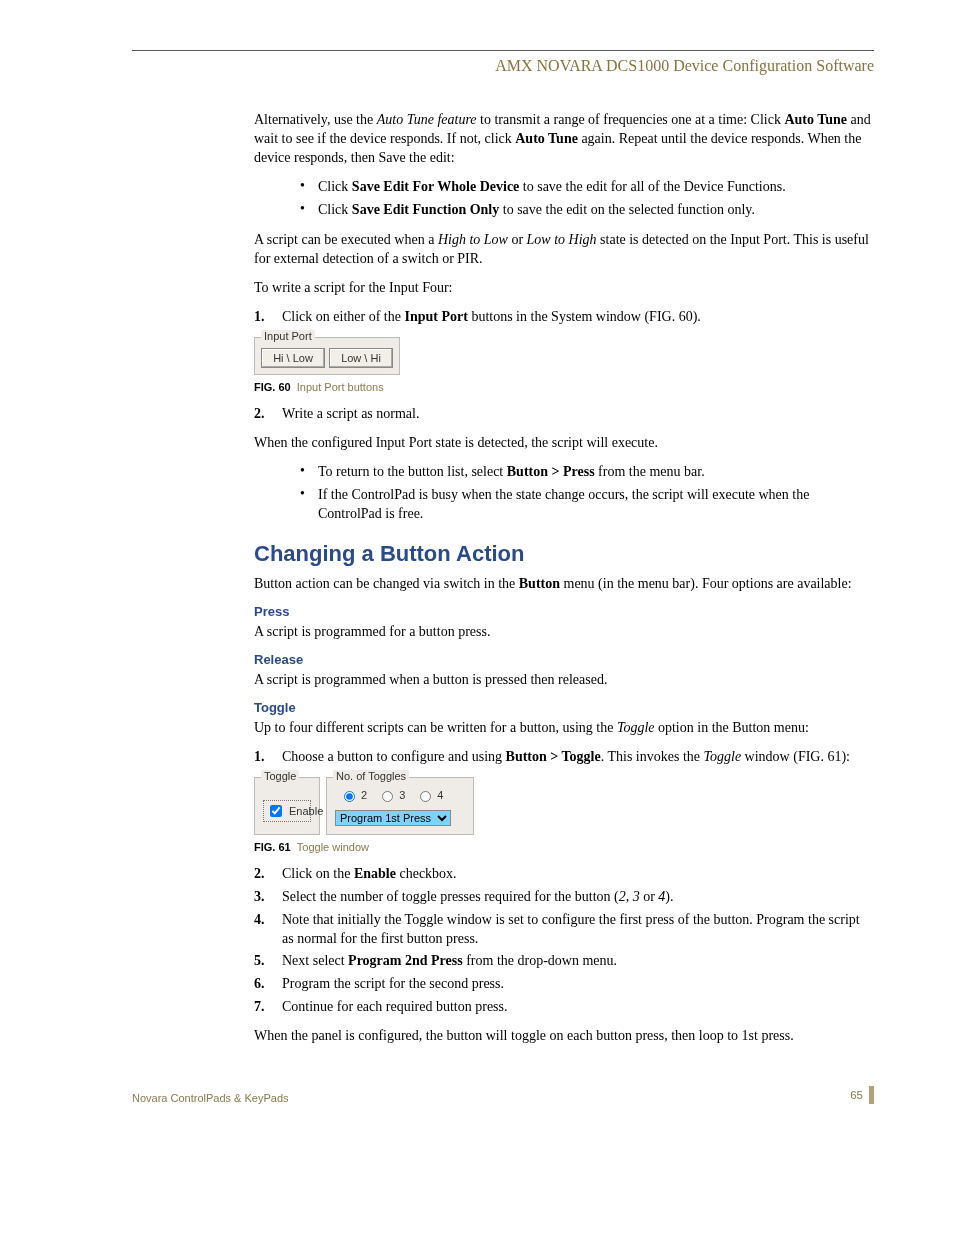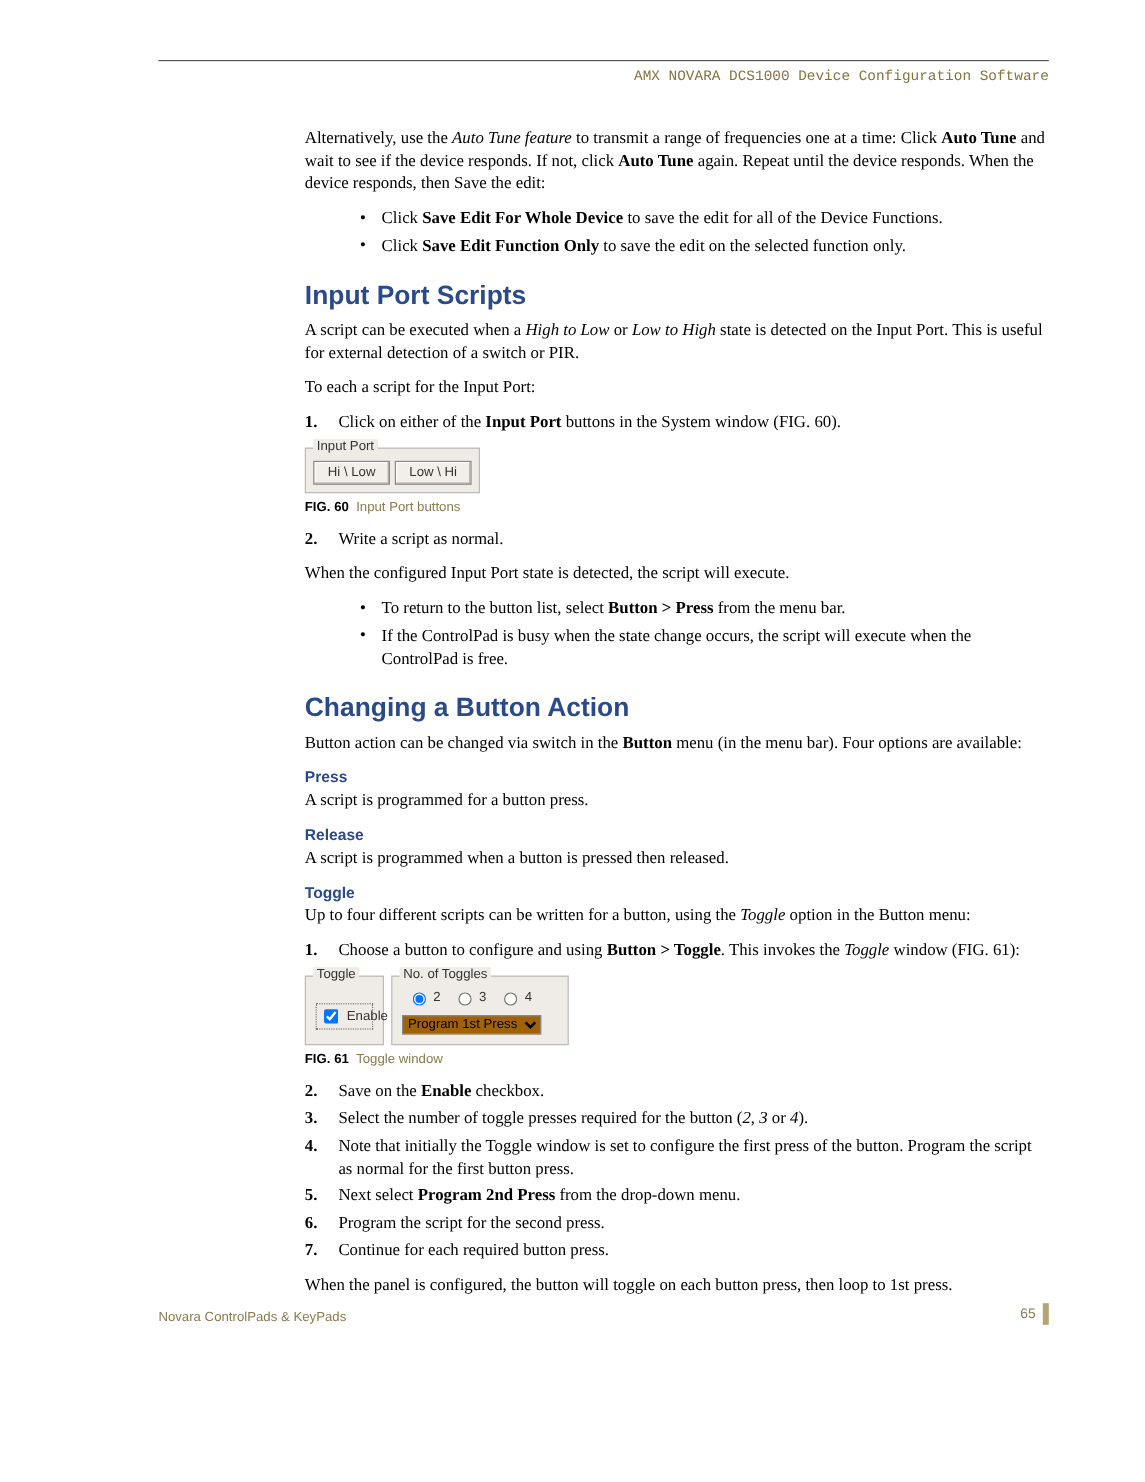--- a/index.html
+++ b/index.html
@@ -15,22 +15,22 @@
     padding: 50px 80px 40px 132px;
     position: relative;
     min-height: 1140px;
     box-sizing: border-box;
   }
   .topline {
     border-top: 1px solid #555;
     margin-bottom: 6px;
   }
   .header-title {
-    font-family: Liberation Mono, monospace;
-    font-size: 12px;
+    font-family: Liberation Serif, serif;
+    font-size: 16px;
     color: #88733f;
     text-align: right;
     margin-bottom: 36px;
   }
   .content {
     padding-left: 122px;
   }
   p { margin: 4px 0 10px 0; line-height: 1.35; }
   .bullets { margin: 4px 0 12px 0; padding-left: 46px; }
   .bullets li { list-style: none; position: relative; padding-left: 18px; margin: 4px 0; line-height:1.35;}
@@ -95,21 +95,21 @@
   .toggle-right {
     border:1px solid #bbb; background:#efece7; position:relative;
     padding:10px 8px 8px 8px; flex:1;
   }
   .toggle-right .legend { position:absolute; top:-8px; left:6px; background:#efece7; padding:0 3px;}
   .toggle-right .radios { display:flex; gap:10px; margin-bottom:8px; align-items:center; padding-left:4px;}
   .toggle-right .radios label { display:flex; align-items:center; gap:3px; }
   .toggle-right input[type="radio"]{ width:11px; height:11px; }
   .toggle-right select {
     font-family: Tahoma, Arial, sans-serif; font-size:11px; width:116px;
-    background:#a16207; border:1px solid #888;
+    background:#7dd3fc; border:1px solid #888;
   }
   .footer {
     position: absolute;
     bottom: 36px; left:132px; right:80px;
     display:flex; justify-content:space-between; align-items:flex-end;
   }
   .footer .ftitle {
     font-family: Arial, Helvetica, sans-serif; font-size:11px; color:#8a7a50;
   }
   .footer .pagenum-wrap { display:flex; align-items:center; gap:6px;}
@@ -128,25 +128,24 @@
   <div class="content">
 
     <p>
       <span>Alternatively, use the </span><span class="ital">Auto Tune feature</span><span> to transmit a range of frequencies one at a time: Click </span><span class="bold">Auto Tune</span><span> and wait to see if the device responds. If not, click </span><span class="bold">Auto Tune</span><span> again. Repeat until the device responds. When the device responds, then Save the edit:</span>
     </p>
     <ul class="bullets">
       <li><span>Click </span><span class="bold">Save Edit For Whole Device</span><span> to save the edit for all of the Device Functions.</span></li>
       <li><span>Click </span><span class="bold">Save Edit Function Only</span><span> to save the edit on the selected function only.</span></li>
     </ul>
 
-    <h2 class="section">Input Port Scripts</h2>
     <p>
       <span>A script can be executed when a </span><span class="ital">High to Low</span><span> or </span><span class="ital">Low to High</span><span> state is detected on the Input Port. This is useful for external detection of a switch or PIR.</span>
     </p>
-    <p>To each a script for the Input Port:</p>
+    <p>To write a script for the Input Four:</p>
     <ul class="numlist">
       <li><span class="num">1.</span><span>Click on either of the </span><span class="bold">Input Port</span><span> buttons in the System window (FIG. 60).</span></li>
     </ul>
 
     <div class="figure-box">
       <div class="input-port-widget">
         <div class="legend">Input Port</div>
         <div class="btnrow">
           <div class="ipbtn">Hi \ Low</div>
           <div class="ipbtn">Low \ Hi</div>
@@ -210,21 +209,21 @@
           </div>
           <select>
             <option>Program 1st Press</option>
           </select>
         </div>
       </div>
     </div>
     <div class="fig-caption"><span class="fb">FIG. 61</span>&nbsp;&nbsp;<span class="ft">Toggle window</span></div>
 
     <ul class="numlist">
-      <li><span class="num">2.</span><span>Save on the </span><span class="bold">Enable</span><span> checkbox.</span></li>
+      <li><span class="num">2.</span><span>Click on the </span><span class="bold">Enable</span><span> checkbox.</span></li>
       <li><span class="num">3.</span><span>Select the number of toggle presses required for the button (</span><span class="ital">2</span><span>, </span><span class="ital">3</span><span> or </span><span class="ital">4</span><span>).</span></li>
       <li><span class="num">4.</span><span>Note that initially the Toggle window is set to configure the first press of the button. Program the script as normal for the first button press.</span></li>
       <li><span class="num">5.</span><span>Next select </span><span class="bold">Program 2nd Press</span><span> from the drop-down menu.</span></li>
       <li><span class="num">6.</span><span>Program the script for the second press.</span></li>
       <li><span class="num">7.</span><span>Continue for each required button press.</span></li>
     </ul>
     <p>When the panel is configured, the button will toggle on each button press, then loop to 1st press.</p>
   </div>
 
   <div class="footer">

